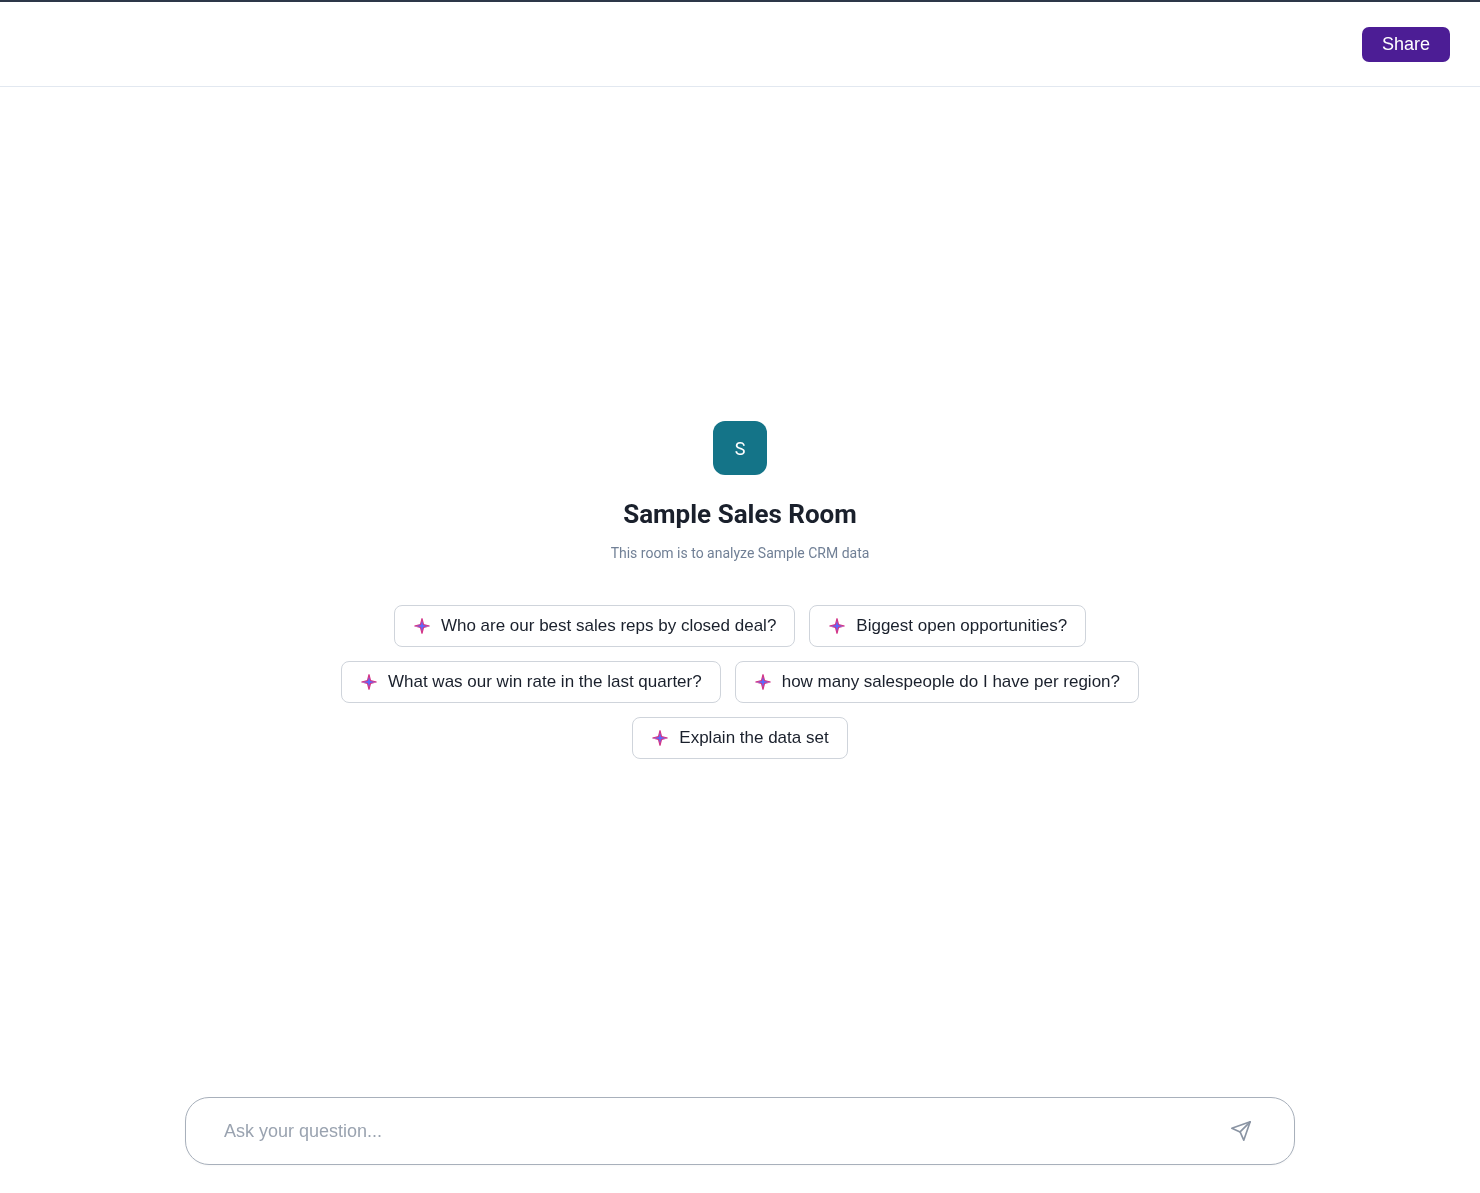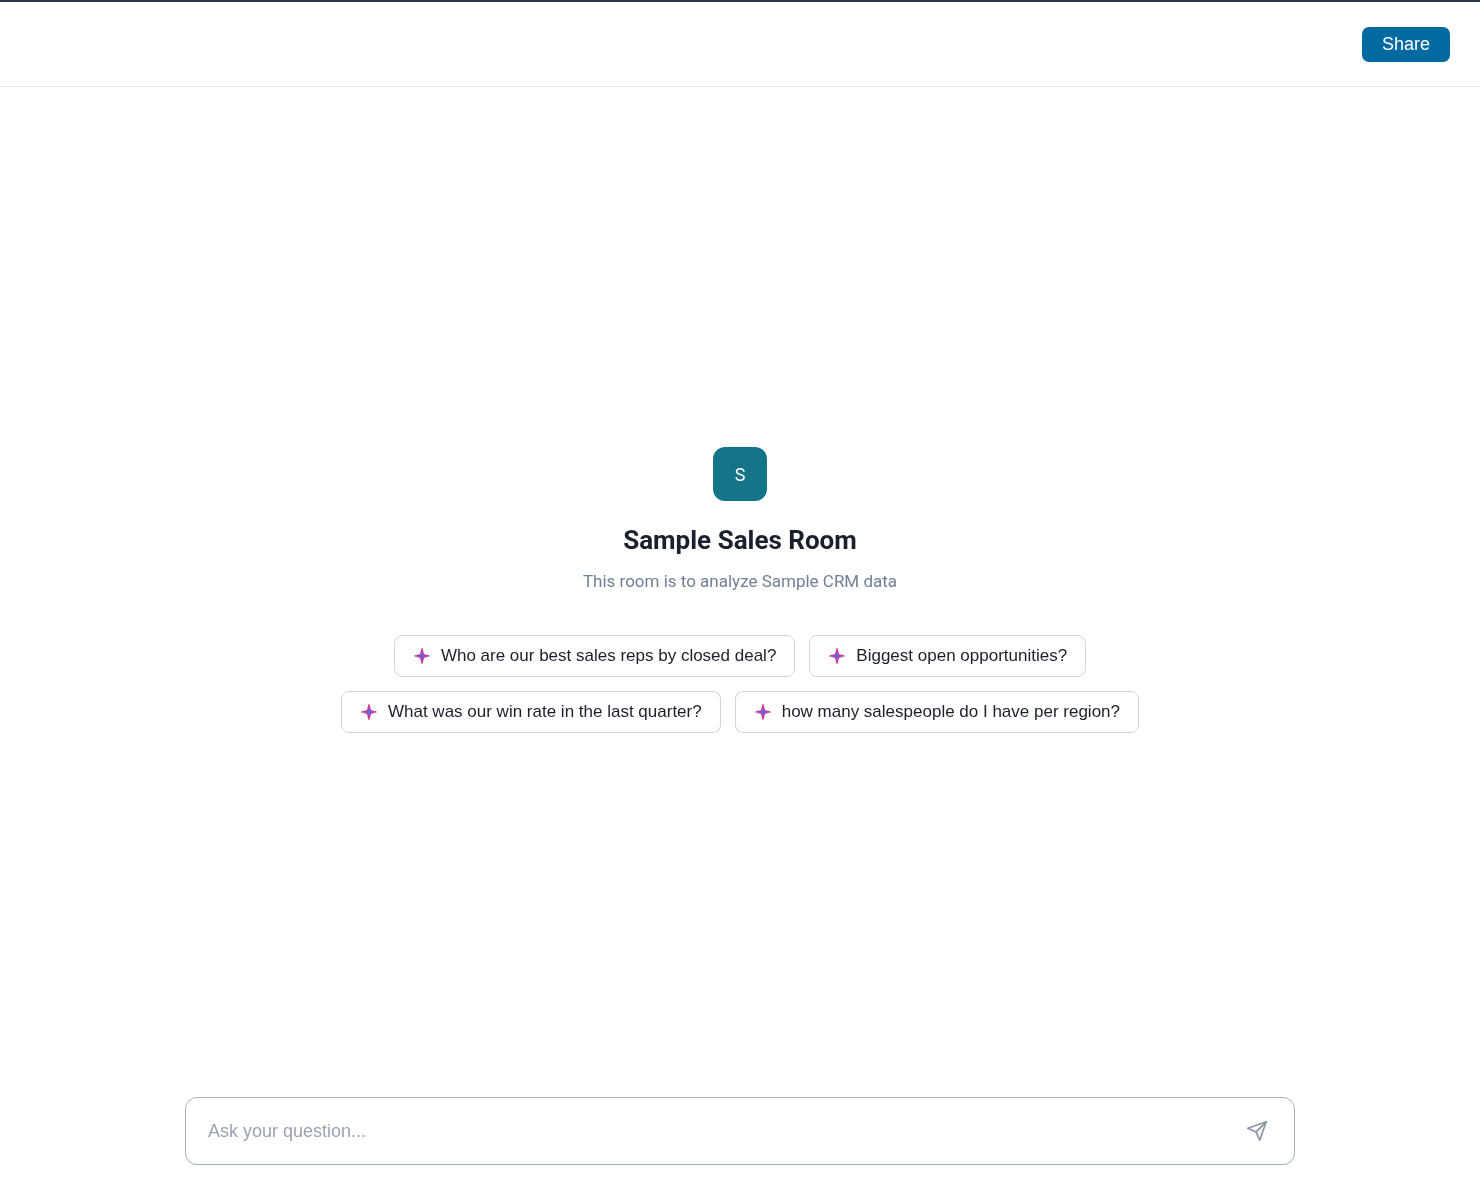--- a/index.html
+++ b/index.html
@@ -19,21 +19,21 @@
     }
     .header {
       height: 85px;
       border-bottom: 1px solid #e2e8f0;
       display: flex;
       align-items: center;
       justify-content: flex-end;
       padding: 0 30px;
     }
     .share-button {
-      background: #0369a1;
+      background: #4c1d95;
       color: #ffffff;
       border: none;
       border-radius: 7px;
       padding: 7px 20px;
       font-size: 18px;
       font-weight: 500;
       cursor: pointer;
     }
     .main {
       flex: 1;
@@ -56,21 +56,21 @@
       font-weight: 400;
       margin-bottom: 24px;
     }
     .room-title {
       font-size: 26px;
       font-weight: 700;
       color: #1a202c;
       margin-bottom: 16px;
     }
     .room-subtitle {
-      font-size: 17px;
+      font-size: 14px;
       color: #718096;
       margin-bottom: 44px;
     }
     .suggestions {
       display: flex;
       flex-wrap: wrap;
       justify-content: center;
       gap: 14px;
       max-width: 920px;
     }
@@ -97,25 +97,25 @@
       left: 0;
       right: 0;
       padding: 0 185px 28px 185px;
       display: flex;
       justify-content: center;
     }
     .input-wrapper {
       width: 100%;
       max-width: 1115px;
       border: 1px solid #a8b0bb;
-      border-radius: 12px;
+      border-radius: 24px;
       background: #ffffff;
       display: flex;
       align-items: center;
-      padding: 18px 22px;
+      padding: 18px 38px;
       box-shadow: 0 1px 2px rgba(0,0,0,0.03);
     }
     .question-input {
       flex: 1;
       border: none;
       outline: none;
       font-size: 18px;
       color: #1a202c;
       background: transparent;
     }
@@ -192,20 +192,32 @@
         <svg class="sparkle-icon" viewBox="0 0 24 24" fill="none">
   <path d="M12 2 L14 10 L22 12 L14 14 L12 22 L10 14 L2 12 L10 10 Z" stroke="#d63384" stroke-width="1.5" fill="url(#g1)"></path>
   <defs>
     <linearGradient id="g1" x1="0" y1="0" x2="24" y2="24">
       <stop offset="0%" stop-color="#5b6bff"></stop>
       <stop offset="100%" stop-color="#d63384"></stop>
     </linearGradient>
   </defs>
 </svg>
         <span>how many salespeople do I have per region?</span>
+      </button>
+      <button class="suggestion-chip">
+        <svg class="sparkle-icon" viewBox="0 0 24 24" fill="none">
+  <path d="M12 2 L14 10 L22 12 L14 14 L12 22 L10 14 L2 12 L10 10 Z" stroke="#d63384" stroke-width="1.5" fill="url(#g1)"></path>
+  <defs>
+    <linearGradient id="g1" x1="0" y1="0" x2="24" y2="24">
+      <stop offset="0%" stop-color="#5b6bff"></stop>
+      <stop offset="100%" stop-color="#d63384"></stop>
+    </linearGradient>
+  </defs>
+</svg>
+        <span>Explain the data set</span>
       </button>
     </div>
 </div>
 
 <div class="input-area">
   <div class="input-wrapper">
     <input type="text" class="question-input" placeholder="Ask your question..." style="">
     <button class="send-button">
       <svg class="send-icon" viewBox="0 0 24 24" stroke-width="1.8" stroke-linecap="round" stroke-linejoin="round">
         <path d="M22 2L11 13"></path>

